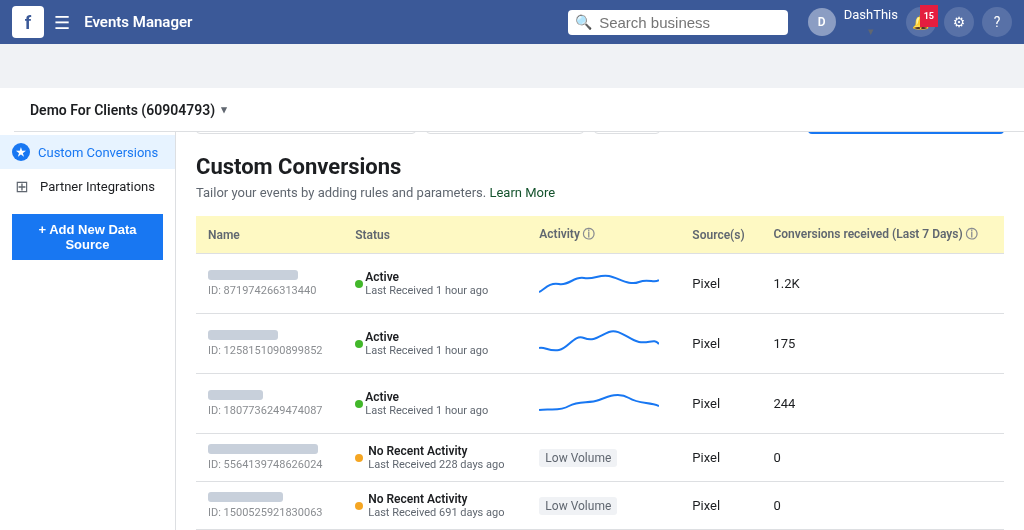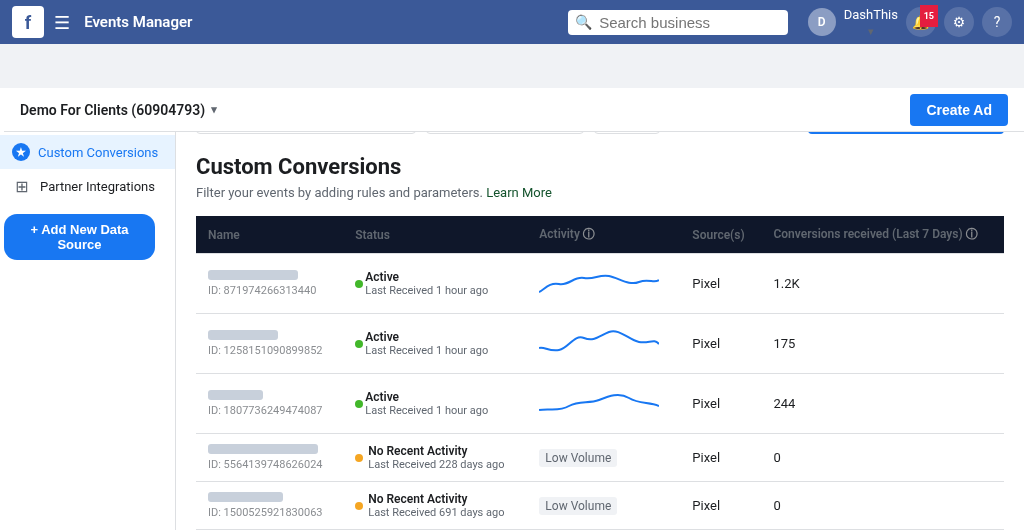--- a/index.html
+++ b/index.html
@@ -68,21 +68,21 @@
     
     .sub-nav {
       background: #fff;
       height: 44px;
       display: flex;
       align-items: center;
       padding: 0 16px;
       border-bottom: 1px solid #dddfe2;
       margin-top: 44px;
       position: fixed;
-      top: 44px; left: 4px; right: 0;
+      top: 44px; left: 14px; right: 0;
       z-index: 99;
     }
     .account-selector {
       display: flex; align-items: center; gap: 6px;
       font-size: 14px; font-weight: 600; cursor: pointer;
     }
     .chevron { font-size: 11px; color: #606770; }
     .create-ad-btn {
       margin-left: auto;
       background: #1877f2; color: #fff;
@@ -121,23 +121,23 @@
     }
     .sidebar-icon { font-size: 16px; color: #606770; width: 20px; text-align: center; }
     .active-dot {
       width: 18px; height: 18px; border-radius: 50%;
       background: #1877f2;
       display: flex; align-items: center; justify-content: center;
       color: #fff; font-size: 11px; font-weight: bold;
     }
 
     .add-datasource-btn {
-      margin: 10px 4px;
+      margin: 10px 12px;
       background: #1877f2; color: #fff;
-      border: none; border-radius: 13px;
+      border: none; border-radius: 0;
       padding: 8px 12px; font-size: 13px; font-weight: 600;
       cursor: pointer;
       display: flex; align-items: center; gap: 6px;
       width: calc(100% - 24px);
     }
 
     
     .main-content {
       flex: 1;
       background: #fff;
@@ -181,21 +181,21 @@
     .page-title { font-size: 22px; font-weight: 700; color: #1c1e21; margin-bottom: 6px; }
     .page-subtitle { font-size: 13px; color: #606770; margin-bottom: 16px; }
     .learn-more { color: #14532d; text-decoration: none; }
 
     
     .data-table { width: 100%; border-collapse: collapse; }
     .data-table th {
       text-align: left; padding: 10px 12px;
       font-size: 12px; font-weight: 600; color: #606770;
       border-bottom: 1px solid #dddfe2;
-      background: #0f172a;
+      background: #fef9c3;
     }
     .data-table td {
       padding: 10px 12px;
       border-bottom: 1px solid #dddfe2;
       font-size: 13px; color: #1c1e21;
       vertical-align: middle;
     }
 
     .name-cell { display: flex; flex-direction: column; gap: 2px; }
     .name-blur {
@@ -244,21 +244,20 @@
     <div class="nav-icon-btn">⚙</div>
     <div class="nav-icon-btn">?</div>
   </div>
 </nav>
 
 <div class="sub-nav">
   <div class="account-selector">
     <span>Demo For Clients (60904793)</span>
     <span class="chevron">▾</span>
   </div>
-  <button class="create-ad-btn">Create Ad</button>
 </div>
 
 <div class="layout">
 
   <aside class="sidebar">
     <div class="sidebar-item">
       <span class="sidebar-icon">⊕</span>
       <span>Data Sources</span>
     </div>
     <div class="sidebar-item active">
@@ -283,21 +282,21 @@
       <div class="filter-dropdown">
         <span>Filter by Data Source</span>
         <span>▾</span>
       </div>
       <button class="share-btn">Share</button>
       <button class="create-custom-btn">Create Custom Conversion</button>
     </div>
 
     <h1 class="page-title">Custom Conversions</h1>
     <p class="page-subtitle">
-      <span>Filter your events by adding rules and parameters.</span>
+      <span>Tailor your events by adding rules and parameters.</span>
       <a class="learn-more" href="#">Learn More</a>
     </p>
 
     <table class="data-table">
       <thead>
         <tr>
           <th>Name</th>
           <th>Status</th>
           <th>
             <span>Activity</span>

